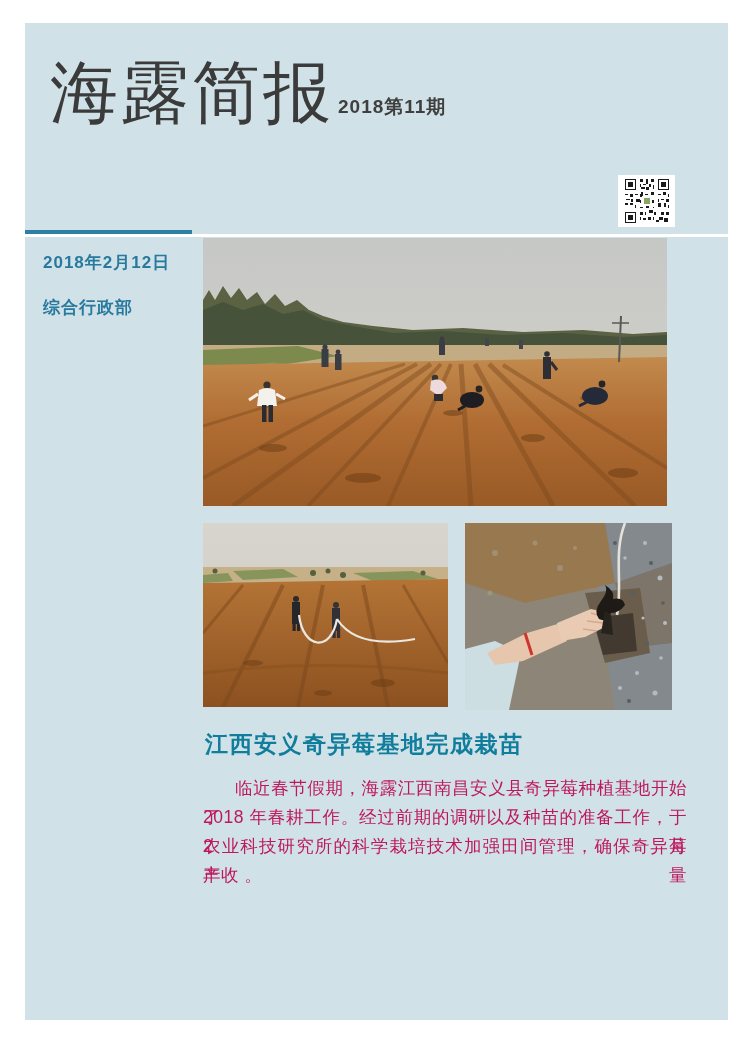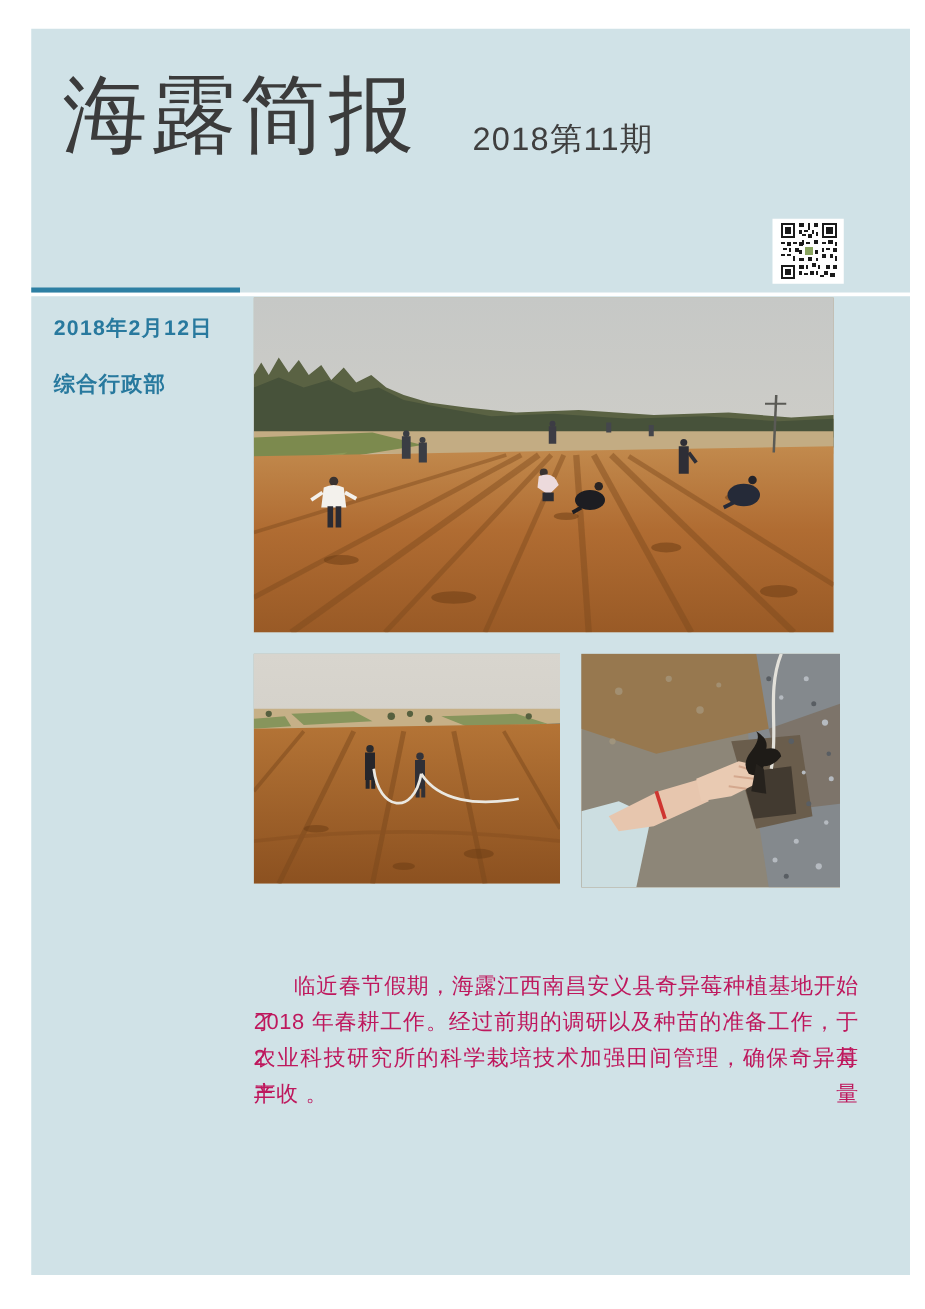--- a/index.html
+++ b/index.html
@@ -3,22 +3,22 @@
 <meta charset="utf-8">
 <style>
   html,body{margin:0;padding:0;background:#ffffff;}
   #canvas{position:relative;width:740px;height:1047px;background:#ffffff;overflow:hidden;
           font-family:"Liberation Sans","DejaVu Sans",sans-serif;}
   .panel{position:absolute;left:25px;width:703px;background:#d0e2e7;}
   #header-panel{top:23px;height:211px;}
   #body-panel{top:237px;height:783px;}
   #masthead{position:absolute;left:50px;top:52px;font-size:68px;line-height:80px;
             font-weight:400;color:#3b3b3b;letter-spacing:3px;white-space:nowrap;}
-  #issue{position:absolute;left:338px;top:94px;font-size:26px;font-weight:400;
-         color:#3f3f3f;letter-spacing:1px;white-space:nowrap;margin-left:40px;}
+  #issue{position:absolute;left:338px;top:94px;font-size:19px;font-weight:700;
+         color:#3f3f3f;letter-spacing:1px;white-space:nowrap;}
   #accent-line{position:absolute;left:25px;top:230px;width:167px;height:4px;background:#2d7fa3;}
   #qr{position:absolute;left:618px;top:175px;width:57px;height:52px;background:#ffffff;
       display:flex;align-items:center;justify-content:center;}
   #qr svg{width:48px;height:48px;}
   .side-text{position:absolute;left:43px;font-size:17px;font-weight:700;color:#28799e;
              letter-spacing:1px;white-space:nowrap;}
   #side-date{top:251px;}
   #side-dept{top:280px;margin-top:16px;}
   .photo{position:absolute;overflow:hidden;background:#b9ab95;}
   .photo svg{display:block;width:100%;height:100%;}
@@ -259,20 +259,21 @@
       <g stroke="#d4a88e" stroke-width="1.5" fill="none">
         <path d="M126,90 L140,94"></path>
           <path d="M122,98 L138,100"></path>
           <path d="M118,106 L132,108"></path>
       </g>
       <path d="M136,78 q8,-10 4,-16 q10,6 8,14 q10,-2 12,6 q-6,8 -14,8 q-4,10 -12,6 q-6,-8 2,-18z" fill="#1e1b17"></path>
       <path d="M140,88 L136,110 L148,112 L146,92 Z" fill="#26221d"></path>
     </svg>
   </div>
 
+  <div id="article-title">江西安义奇异莓基地完成栽苗</div>
   <div id="paragraph">
     <div class="p-line fill indent">临近春节假期，海露江西南昌安义县奇异莓种植基地开始了</div>
     <div class="p-line fill">2018 年春耕工作。经过前期的调研以及种苗的准备工作，于 2 月</div>
     <div class="p-line fill">农业科技研究所的科学栽培技术加强田间管理，确保奇异莓产量</div>
     <div class="p-line">丰收 。</div>
   </div>
 
 </div>
 
 </body></html>

